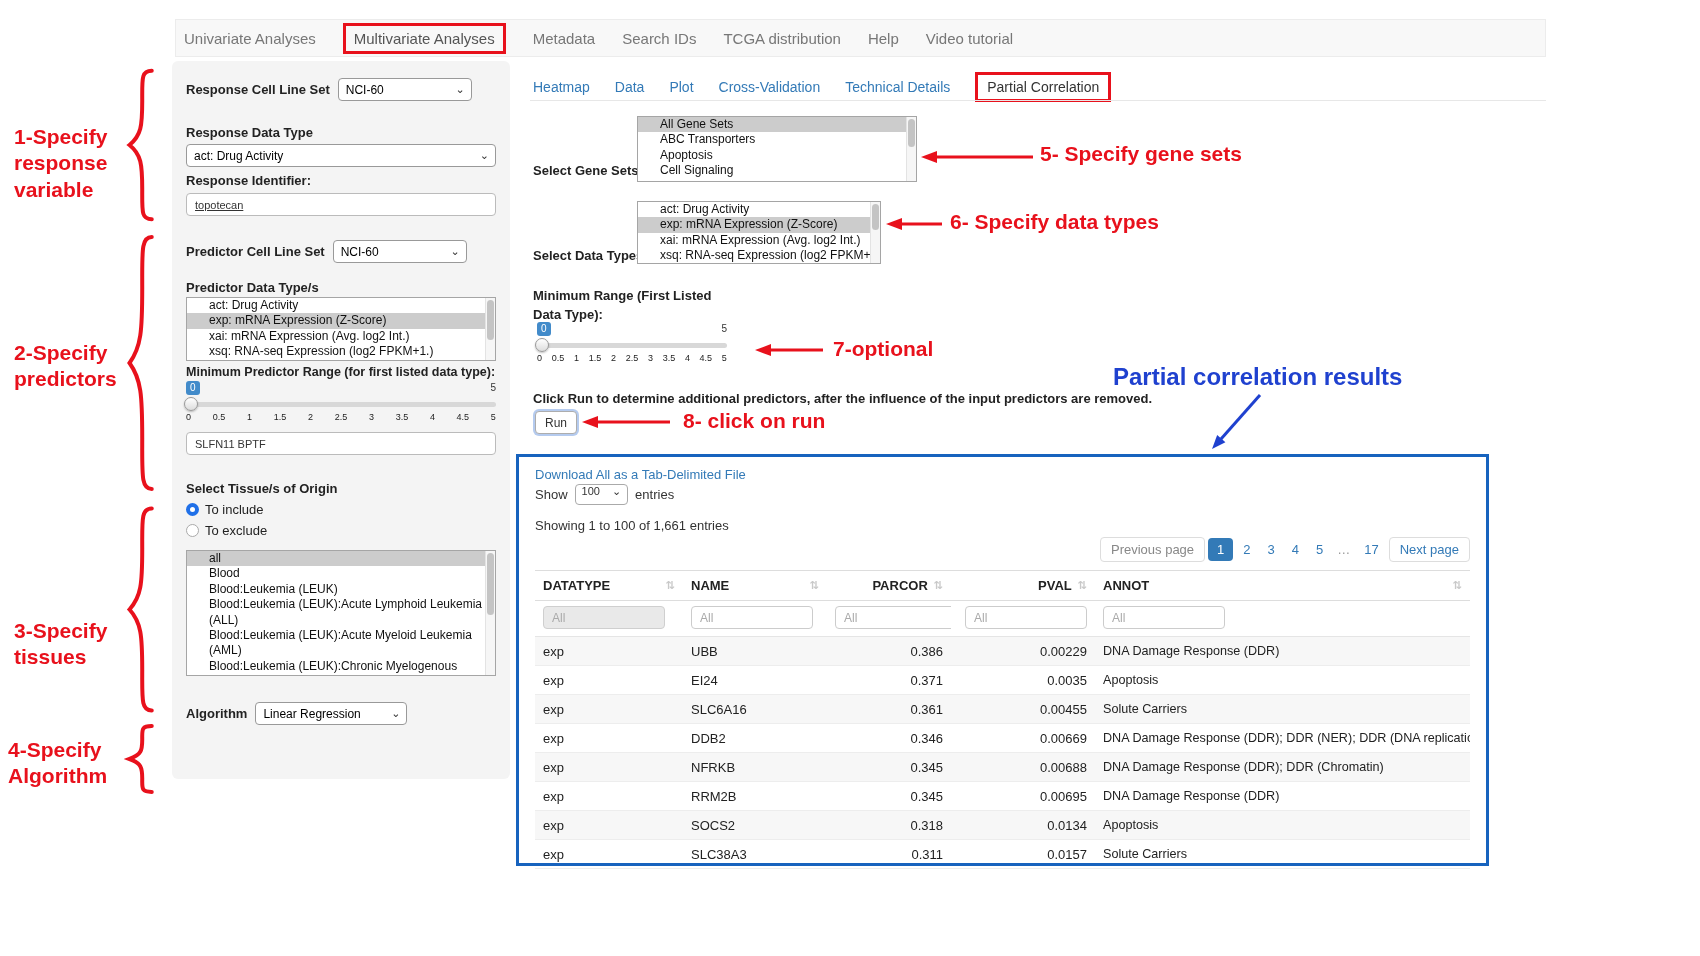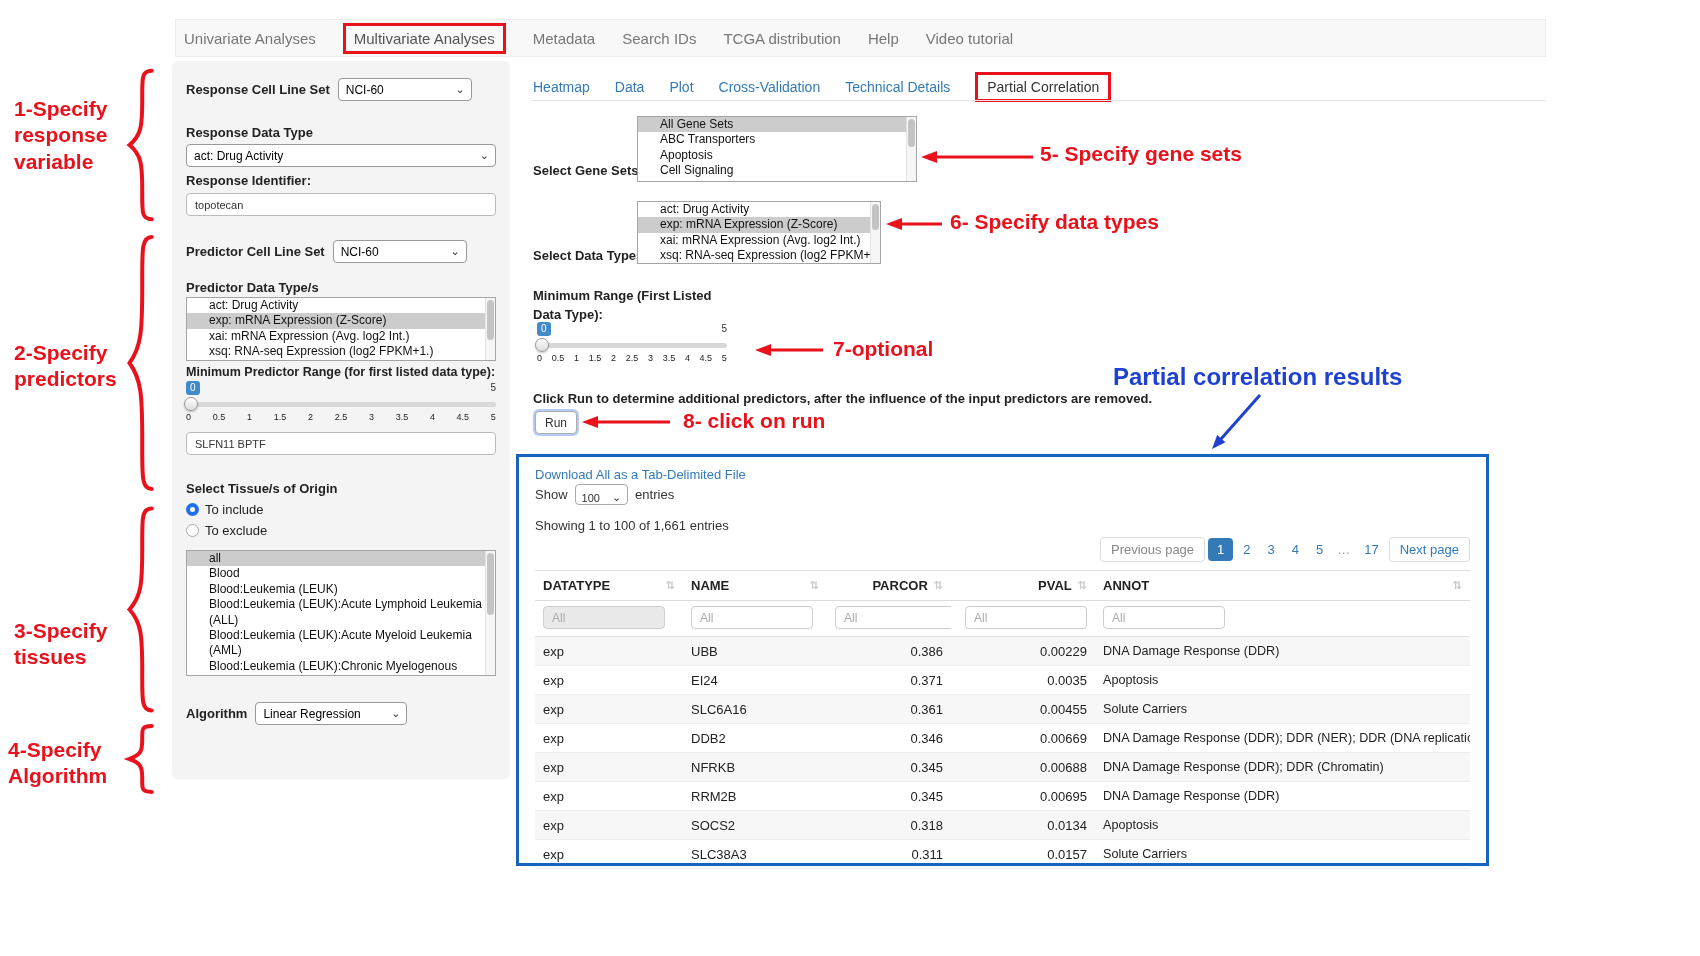--- a/index.html
+++ b/index.html
@@ -65,21 +65,21 @@
   .instructions { position:absolute; left:533px; top:391px; width:740px; font-size:13px; font-weight:bold; color:#222; }
   .runbtn { position:absolute; left:535px; top:411px; height:23px; padding:0 9px; font-size:12px; color:#333;
     background:#fff; border:1px solid #adadad; border-radius:4px;
     box-shadow:0 0 0 2px rgba(90,140,220,.45); display:inline-flex; align-items:center; }
 
   
   .results { position:absolute; left:516px; top:454px; width:973px; height:412px; border:3px solid #1763be;
     padding:10px 16px; background:#fff; }
   .link { color:#337ab7; font-size:13px; }
   .showrow { display:flex; align-items:center; gap:7px; margin-top:2px; font-size:13px; color:#333; }
-  .miniselect { display:inline-flex; align-items:flex-end; gap:6px; border:1px solid #aaa; border-radius:4px;
+  .miniselect { display:inline-flex; align-items:flex-start; gap:6px; border:1px solid #aaa; border-radius:4px;
     height:21px; padding:0 6px; font-size:11px; background:#fff; }
   .showing { margin-top:13px; font-size:13px; color:#333; }
   .pagination { display:flex; justify-content:flex-end; align-items:center; gap:3px; margin-top:4px; font-size:13px; }
   .pgbtn { border:1px solid #ddd; border-radius:4px; padding:4px 10px; color:#888; }
   .pgbtn.next { color:#337ab7; }
   .pgnum { color:#337ab7; padding:4px 7px; border-radius:4px; }
   .pgnum.active { background:#337ab7; color:#fff; padding:4px 9px; }
   .pgellipsis { color:#999; padding:4px 4px; }
 
   table.dt { width:100%; border-collapse:collapse; margin-top:8px; font-size:13px; color:#222; table-layout:fixed; }
@@ -107,21 +107,21 @@
   <div class="topnav">
     <span class="navitem">Univariate Analyses</span>
     <span class="navitem active">Multivariate Analyses</span>
     <span class="navitem">Metadata</span>
     <span class="navitem">Search IDs</span>
     <span class="navitem">TCGA distribution</span>
     <span class="navitem">Help</span>
     <span class="navitem">Video tutorial</span>
   </div>
 
-  <div class="rednote" style="left:14px; top:96px; width:112px;">1-Specify response variable</div>
+  <div class="rednote" style="left:14px; top:124px; width:112px;">1-Specify response variable</div>
   <svg class="annot" style="left:120px; top:66px;" width="36" height="158" viewBox="0 0 34 100" preserveAspectRatio="none">
     <path d="M30,3 C20,3 21,8 21,22 C21,38 20,44 9,50 C20,56 21,62 21,78 C21,92 20,97 30,97" fill="none" stroke="#e8111c" stroke-width="4" stroke-linecap="round" vector-effect="non-scaling-stroke"></path>
   </svg>
 
   <div class="rednote" style="left:14px; top:340px; width:105px;">2-Specify predictors</div>
   <svg class="annot" style="left:120px; top:229px;" width="36" height="268" viewBox="0 0 34 100" preserveAspectRatio="none">
     <path d="M30,3 C20,3 21,8 21,22 C21,38 20,44 9,50 C20,56 21,62 21,78 C21,92 20,97 30,97" fill="none" stroke="#e8111c" stroke-width="4" stroke-linecap="round" vector-effect="non-scaling-stroke"></path>
   </svg>
 
   <div class="rednote" style="left:14px; top:618px; width:105px;">3-Specify tissues</div>
@@ -143,21 +143,21 @@
         <span class="caret">⌄</span>
       </div>
     </div>
 
     <div class="lbl mb4">Response Data Type</div>
     <div class="select mb6" style="width:100%;">
       <span>act: Drug Activity</span>
       <span class="caret">⌄</span>
     </div>
     <div class="lbl mb5">Response Identifier:</div>
-    <input class="txt mb24" style="margin-bottom: 24px;" value="topotecan">
+    <input class="txt mb24" style="margin-bottom: 24px; text-decoration: underline;" value="topotecan">
 
     <div class="row mb17">
       <span class="lbl">Predictor Cell Line Set</span>
       <div class="select" style="width:134px;">
         <span>NCI-60</span>
         <span class="caret">⌄</span>
       </div>
     </div>
 
     <div class="lbl mb2">Predictor Data Type/s</div>

